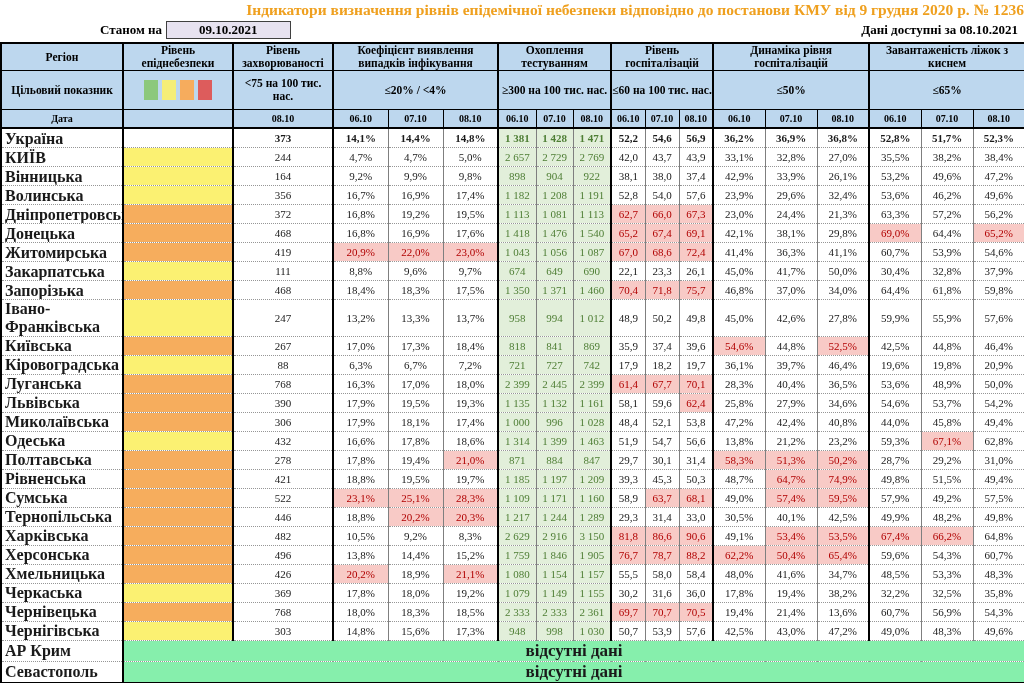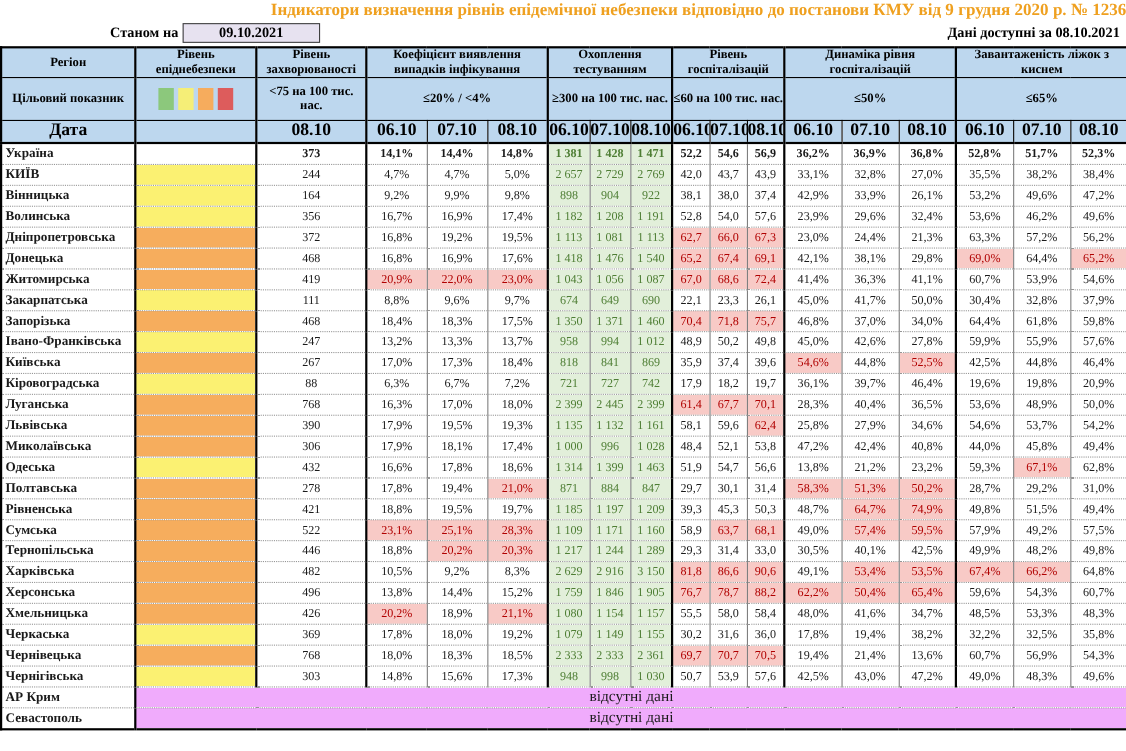--- a/index.html
+++ b/index.html
@@ -11,35 +11,35 @@
   .asof{display:flex;align-items:center;font-weight:bold;font-size:13px;padding-left:62px;}
   .asof-label{margin-right:4px;margin-left:36px;}
   .asof-box{border:1px solid #404040;background:var(--datebox-bg);padding:0 32px;font-weight:bold;}
   .avail{font-weight:bold;font-size:13px;padding-right:4px;}
   table{border-collapse:collapse;width:1024px;table-layout:fixed;}
   th,td{padding:0;overflow:hidden;}
   thead th{background:var(--header-bg);border:1px solid #000;font-size:11.5px;line-height:1.15;
            font-weight:bold;color:#000;}
   thead tr.r1 th{height:24px;}
   thead tr.r2 th{height:38px;font-size:11.5px;}
-  thead tr.r3 th{height:17px;font-size:16px;}
+  thead tr.r3 th{height:17px;font-size:10px;}
   td{border-right:1px solid #7f7f7f;border-top:1px dotted #969696;text-align:center;
      font-size:11px;height:18px;color:#1a1a1a;}
   tbody tr:first-child td{border-top:2px solid #000;}
-  td.region{text-align:left;font-weight:bold;font-size:12px;padding-left:3px;
+  td.region{text-align:left;font-weight:bold;font-size:16px;padding-left:3px;
             border-right:2px solid #000;background:#fff;line-height:1.1;margin-left:24px;}
   .gb{border-right:2px solid #000 !important;}
   table{border:2px solid #000;}
   td.good{background:var(--good-bg);color:var(--good-text);}
   td.alert{background:var(--alert-bg);color:var(--alert-text);}
   td.lvl-yellow{background:var(--lvl-yellow);}
   td.lvl-orange{background:var(--lvl-orange);}
   td.lvl-none{background:#fff;}
   tr.bold td{font-weight:bold;}
-  td.nodata{background:#f0abfc;font-size:14px;border-right:none;}
+  td.nodata{background:#86efac;font-size:17px;border-right:none;font-weight:bold;}
   .legend{display:flex;gap:4px;justify-content:center;align-items:center;}
   .legend span{width:14px;height:20px;display:inline-block;}
 </style>
 </head>
 <body>
 
 <div id="page">
   <div class="title">Індикатори визначення рівнів епідемічної небезпеки відповідно до постанови КМУ від 9 грудня 2020 р. № 1236</div>
 
   <div class="meta">

